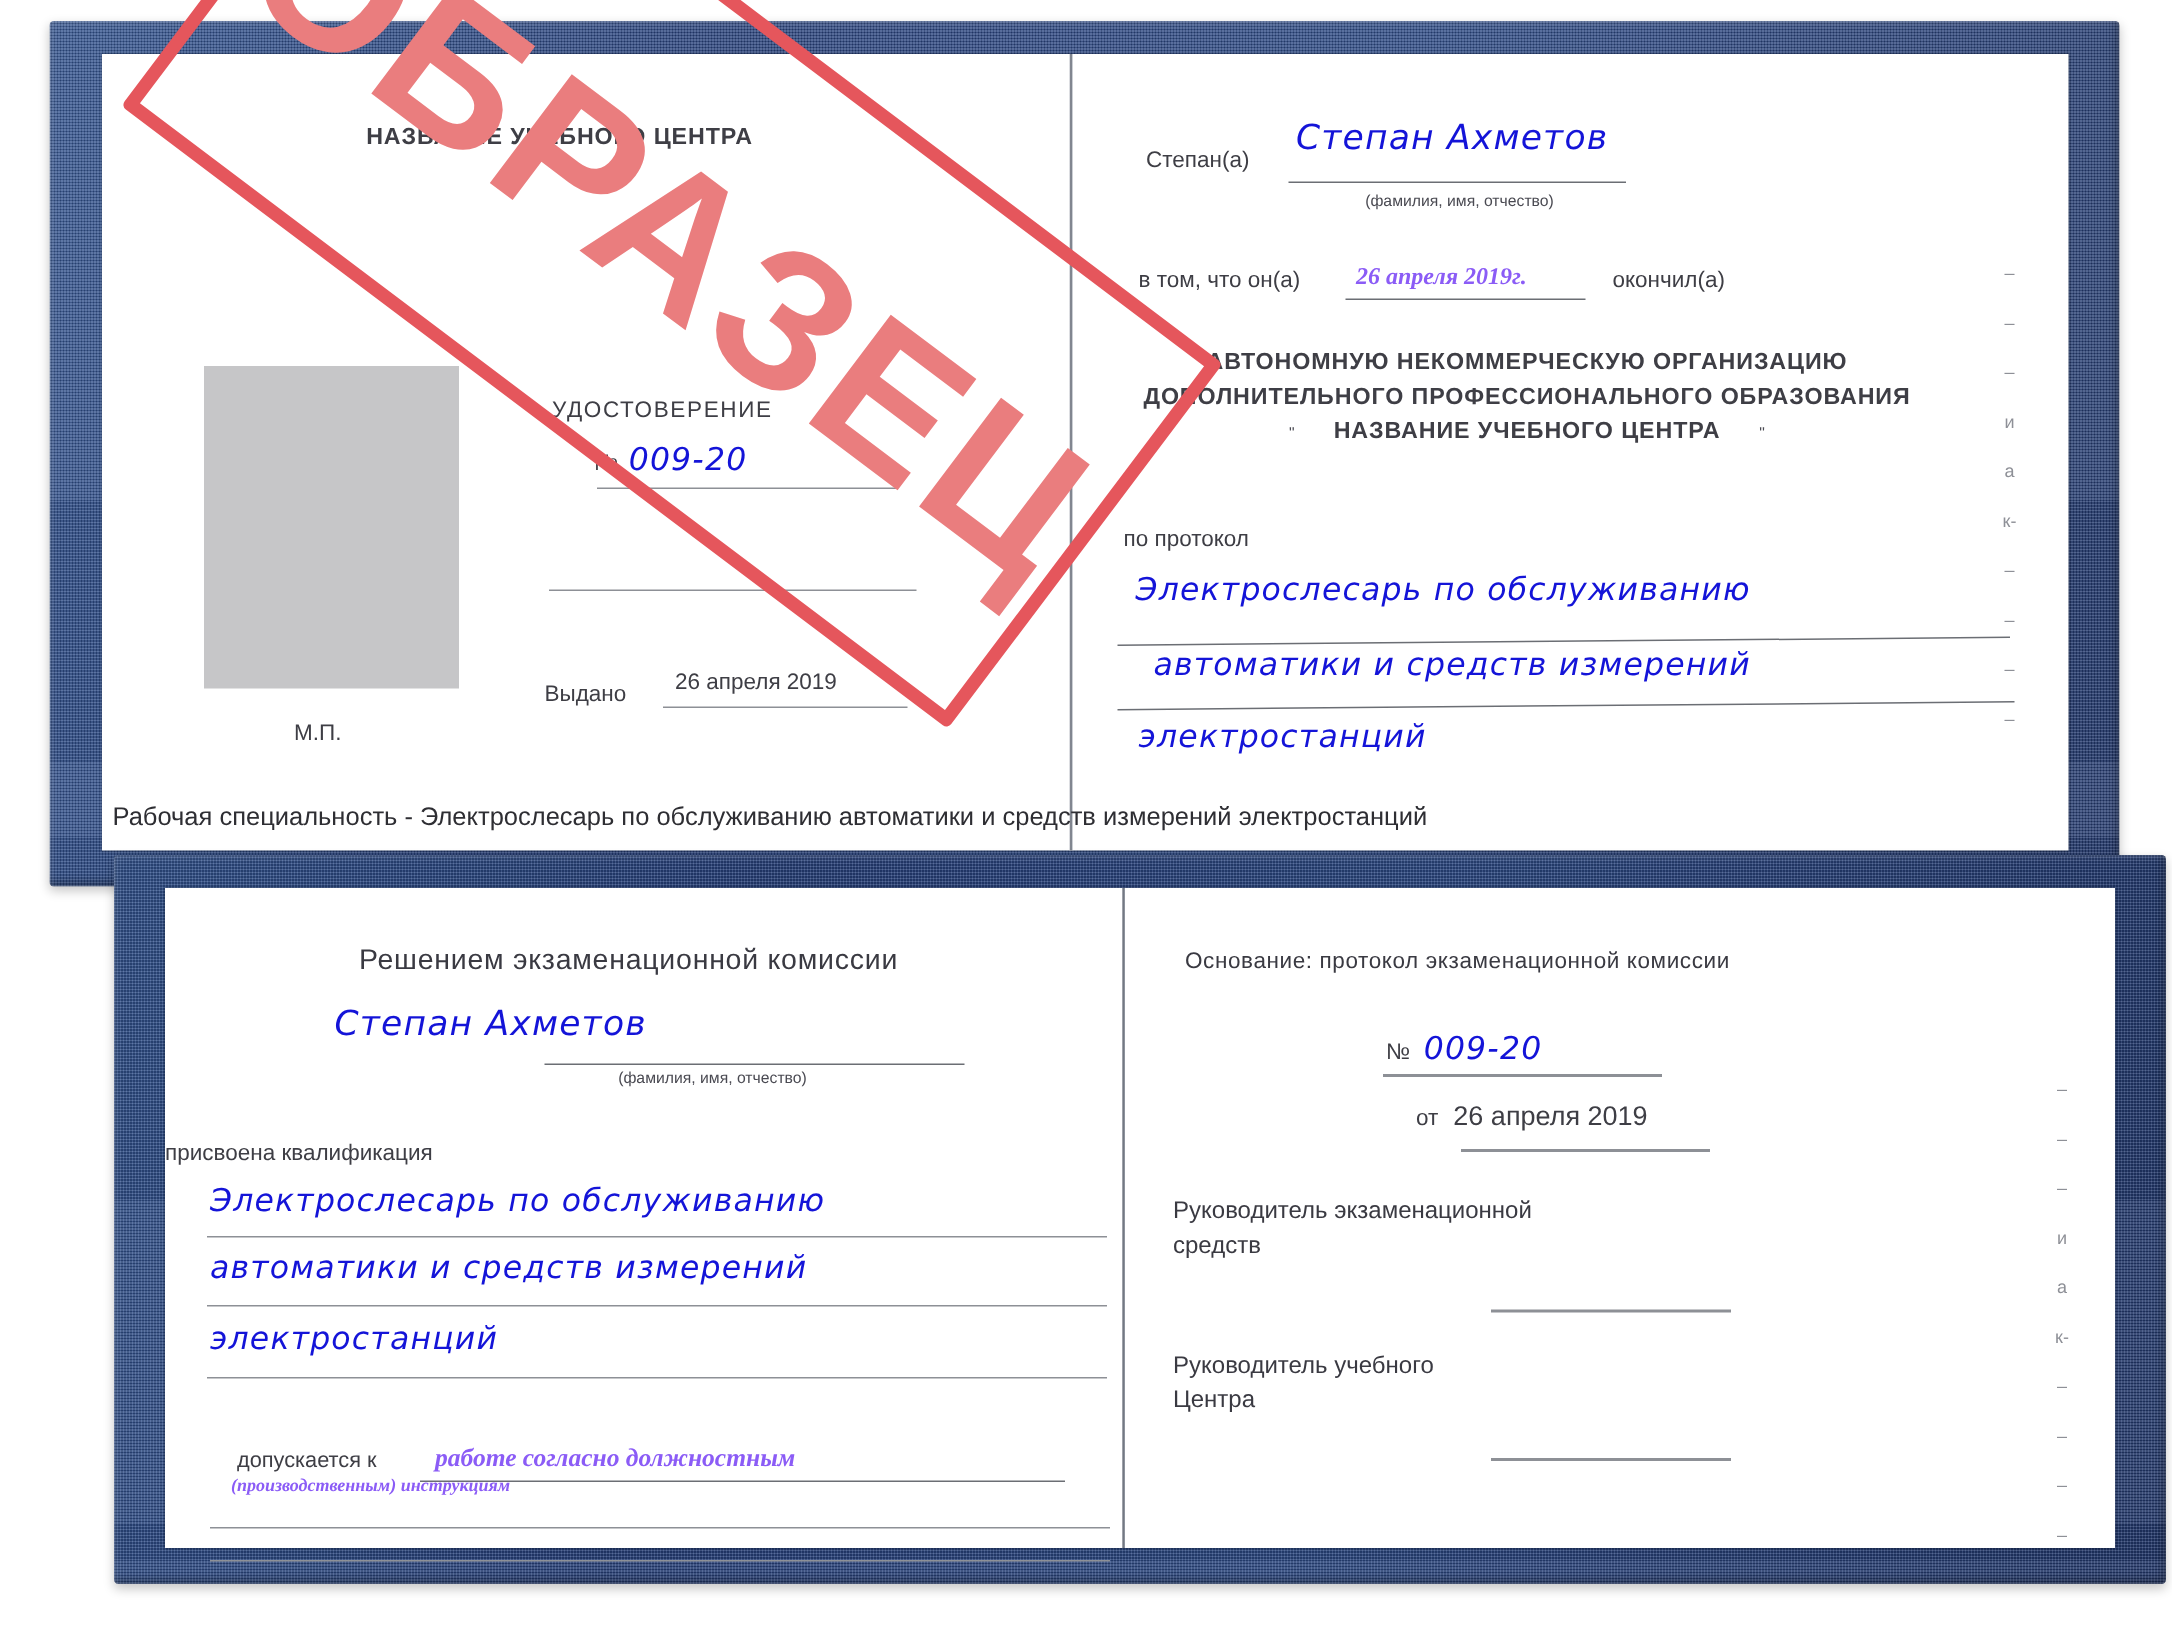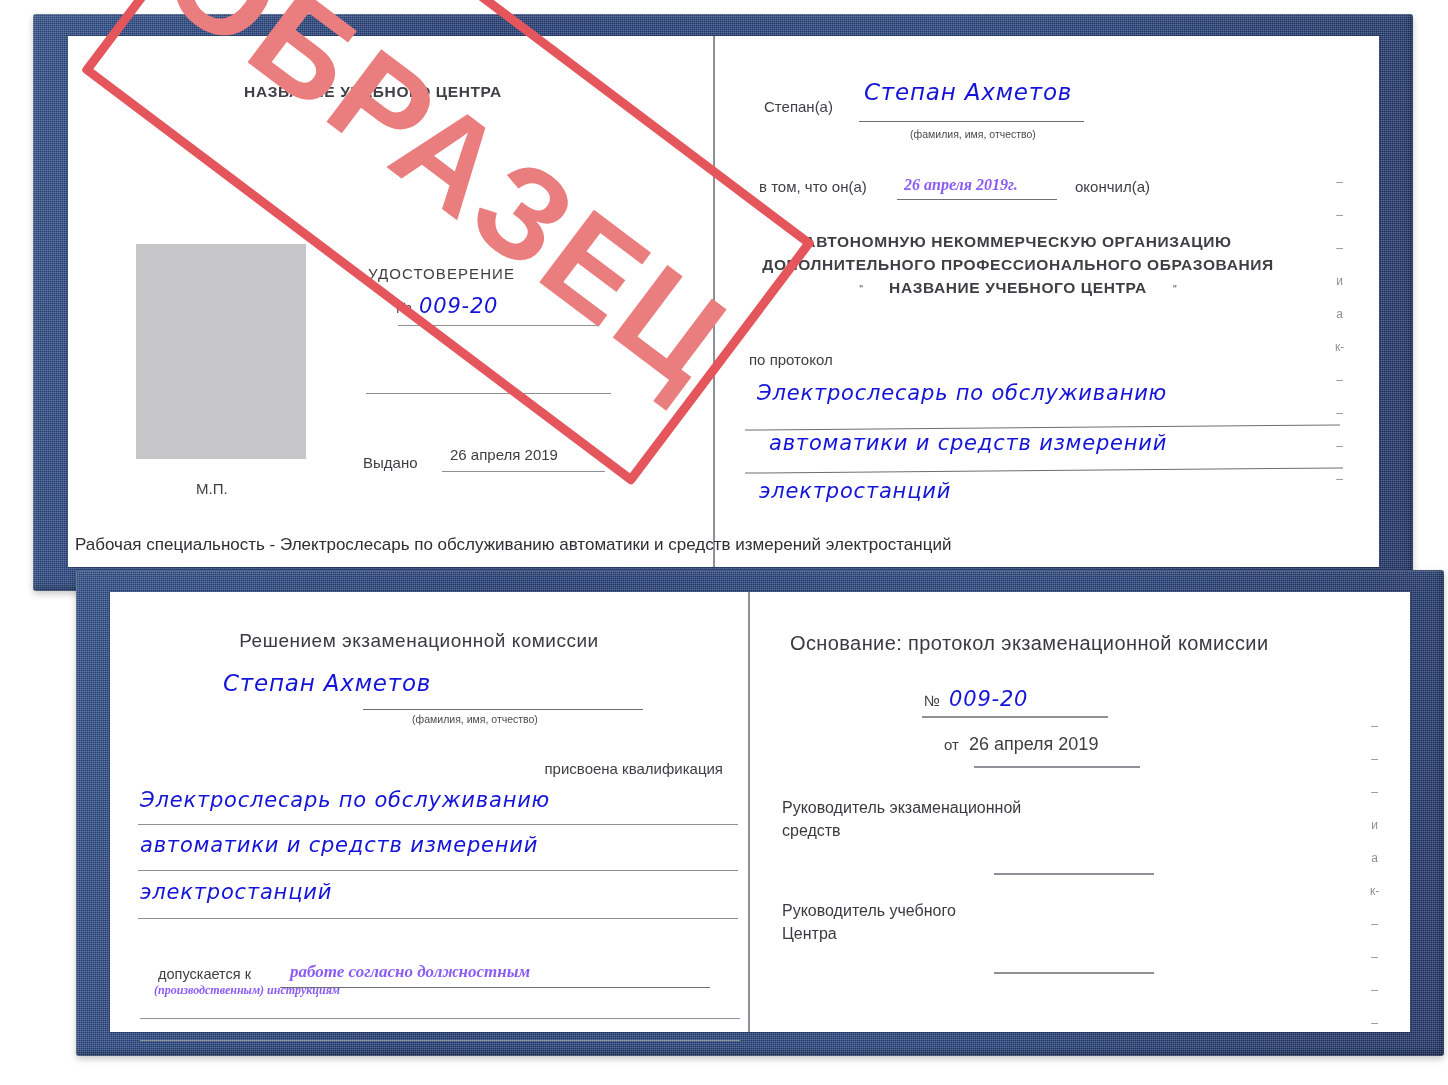--- a/index.html
+++ b/index.html
@@ -178,21 +178,21 @@
   <div class="page" style="left:34px;top:22px;width:638px;">
     <div class="page-inner">
 
       <div style="position:absolute;left:0;right:20px;top:38px;text-align:center;
                   font-size:19px;letter-spacing:.5px;color:#3a3a42;">Решением экзаменационной комиссии</div>
 
       <div class="hand" style="position:absolute;left:113px;top:78px;font-size:23px;">Степан Ахметов</div>
       <div class="rule dark" style="left:253px;top:117px;width:280px;"></div>
       <div class="lbl-sm" style="position:absolute;left:200px;top:121px;width:330px;text-align:center;">(фамилия, имя, отчество)</div>
 
-      <div class="lbl" style="position:absolute;left:0;right:25px;top:168px;text-align:right;">присвоена квалификация</div>
+      <div class="lbl" style="position:absolute;left:0;right:25px;top:168px;text-align:left;">присвоена квалификация</div>
 
       <div class="hand" style="position:absolute;left:30px;top:196px;">Электрослесарь по обслуживанию</div>
       <div class="rule" style="left:28px;top:232px;width:600px;"></div>
 
       <div class="hand" style="position:absolute;left:30px;top:241px;">автоматики и средств измерений</div>
       <div class="rule" style="left:28px;top:278px;width:600px;"></div>
 
       <div class="hand" style="position:absolute;left:30px;top:288px;">электростанций</div>
       <div class="rule" style="left:28px;top:326px;width:600px;"></div>
 
@@ -204,21 +204,21 @@
       <div class="rule" style="left:30px;top:426px;width:600px;"></div>
       <div class="rule" style="left:30px;top:448px;width:600px;"></div>
     </div>
   </div>
 
   <div class="spine" style="left:672px;top:22px;bottom:24px;"></div>
 
   <div class="page" style="left:676px;top:22px;width:658px;">
     <div class="page-inner">
 
-      <div style="position:absolute;left:38px;top:40px;font-size:20px;letter-spacing:.4px;color:#3a3a42;">Основание: протокол экзаменационной комиссии</div>
+      <div style="position:absolute;left:38px;top:40px;font-size:15px;letter-spacing:.4px;color:#3a3a42;">Основание: протокол экзаменационной комиссии</div>
 
       <div style="position:absolute;left:172px;top:95px;display:flex;align-items:baseline;gap:9px;">
         <span class="lbl">№</span>
         <span class="hand">009-20</span>
       </div>
       <div class="rule" style="left:170px;top:124px;width:186px;height:2px;"></div>
 
       <div style="position:absolute;left:192px;top:142px;display:flex;align-items:baseline;gap:10px;">
         <span class="lbl">от</span>
         <span class="lbl" style="font-size:18px;">26 апреля 2019</span>

